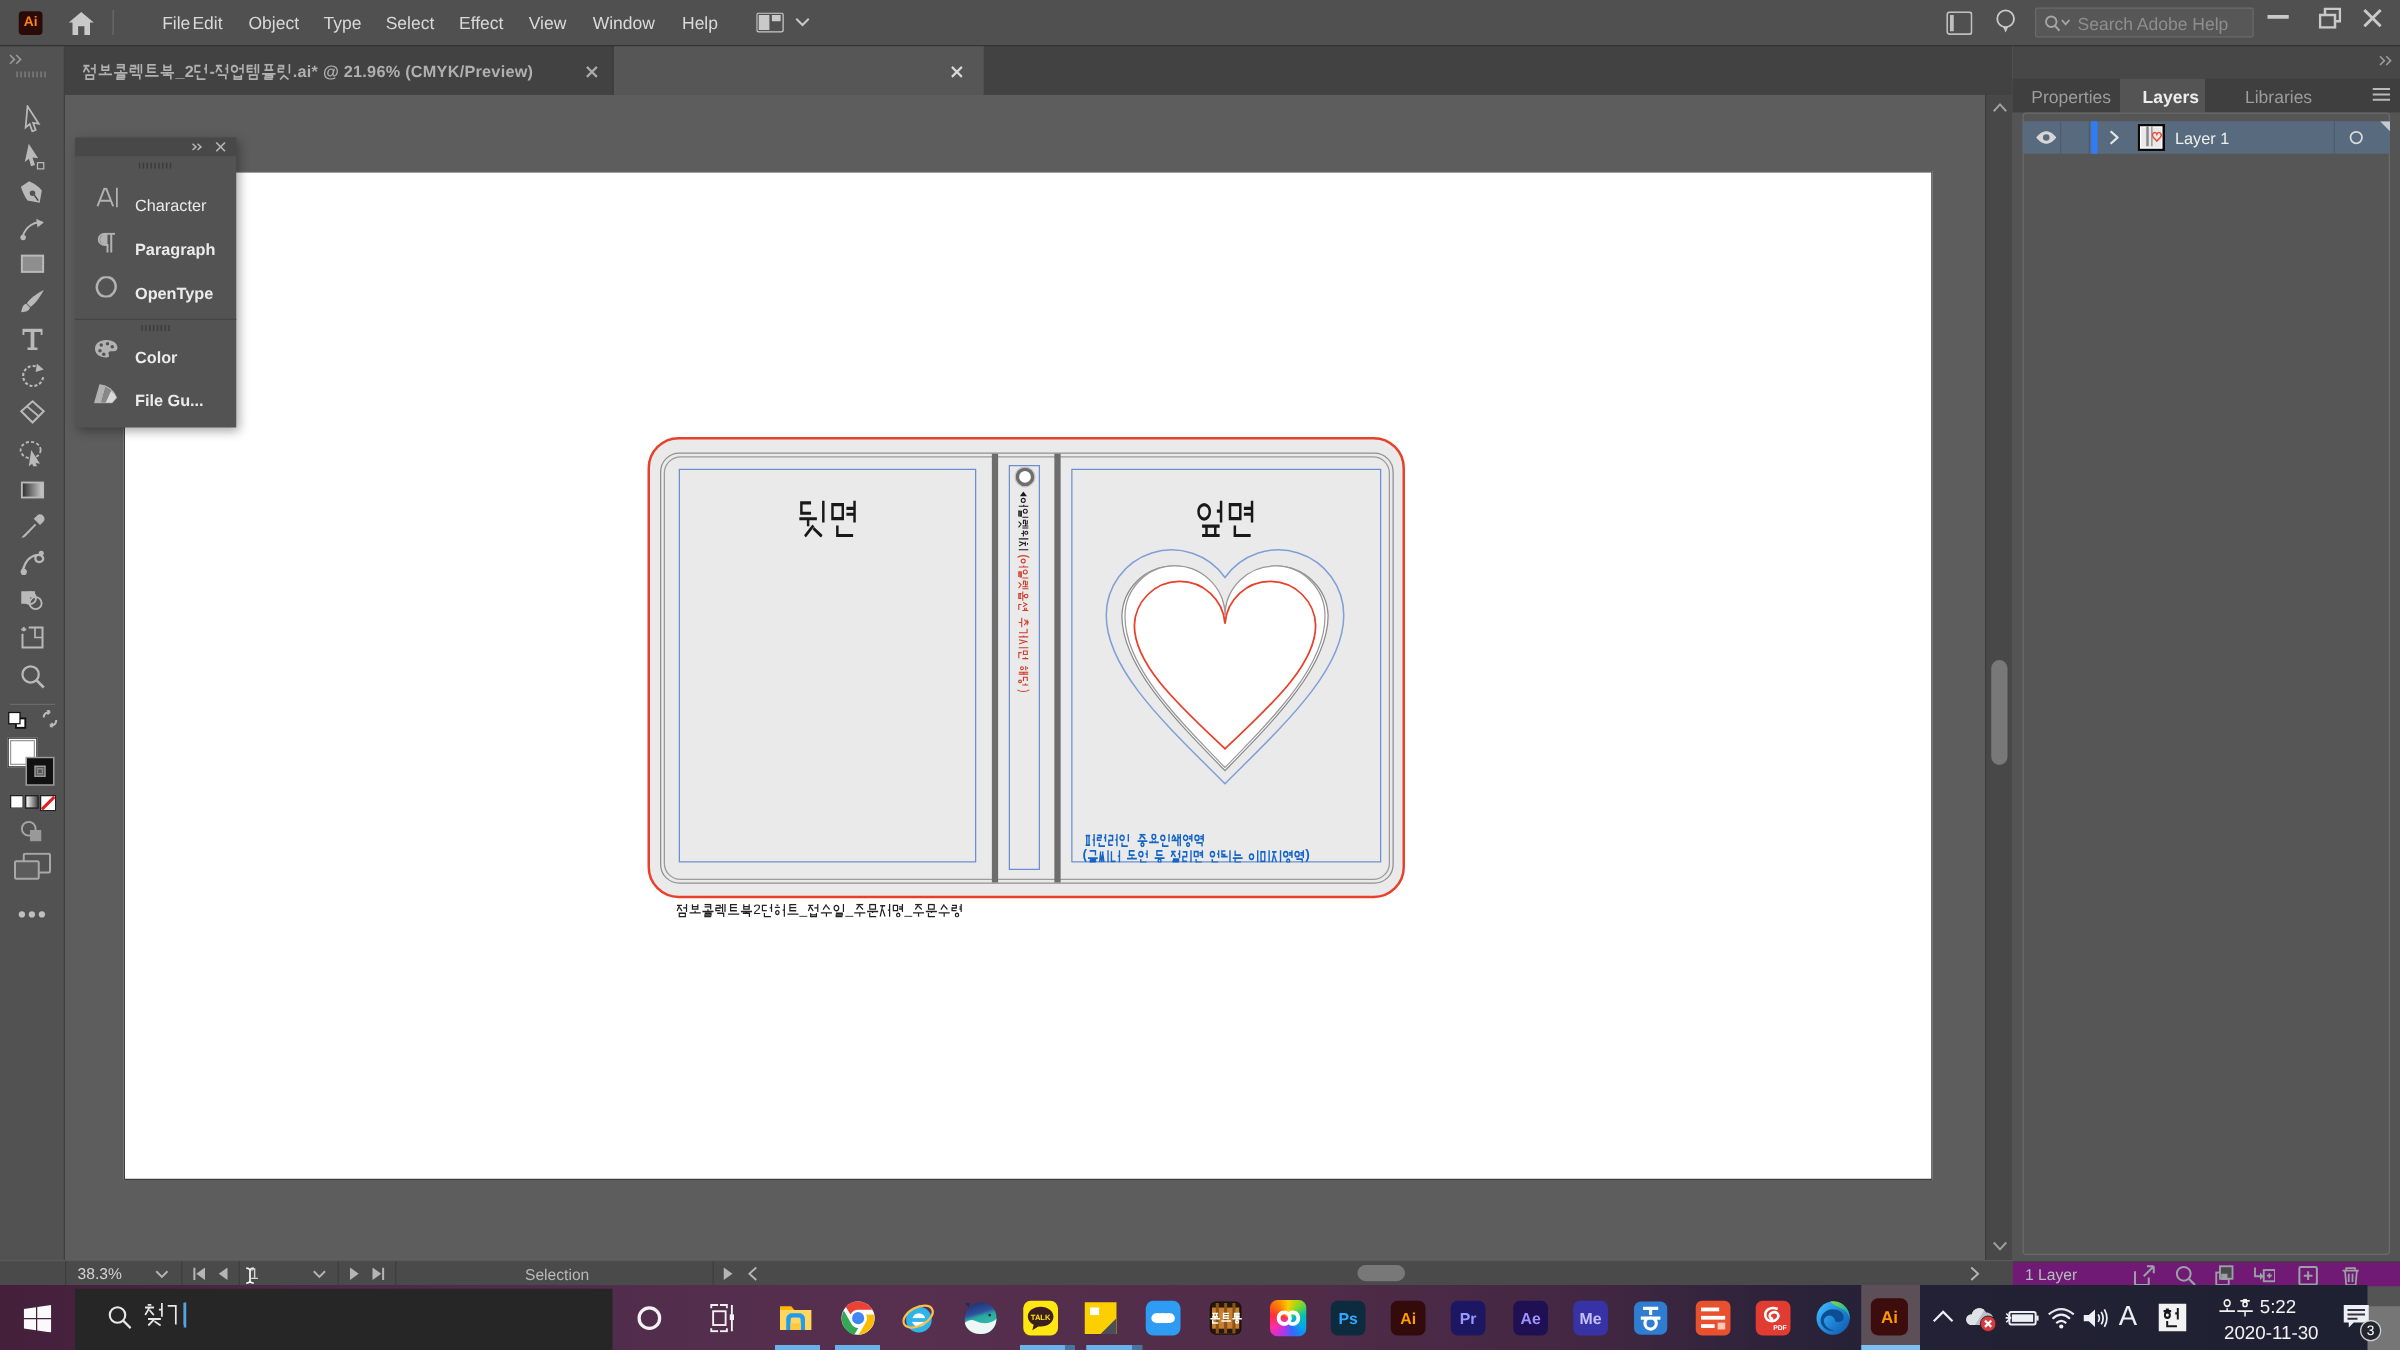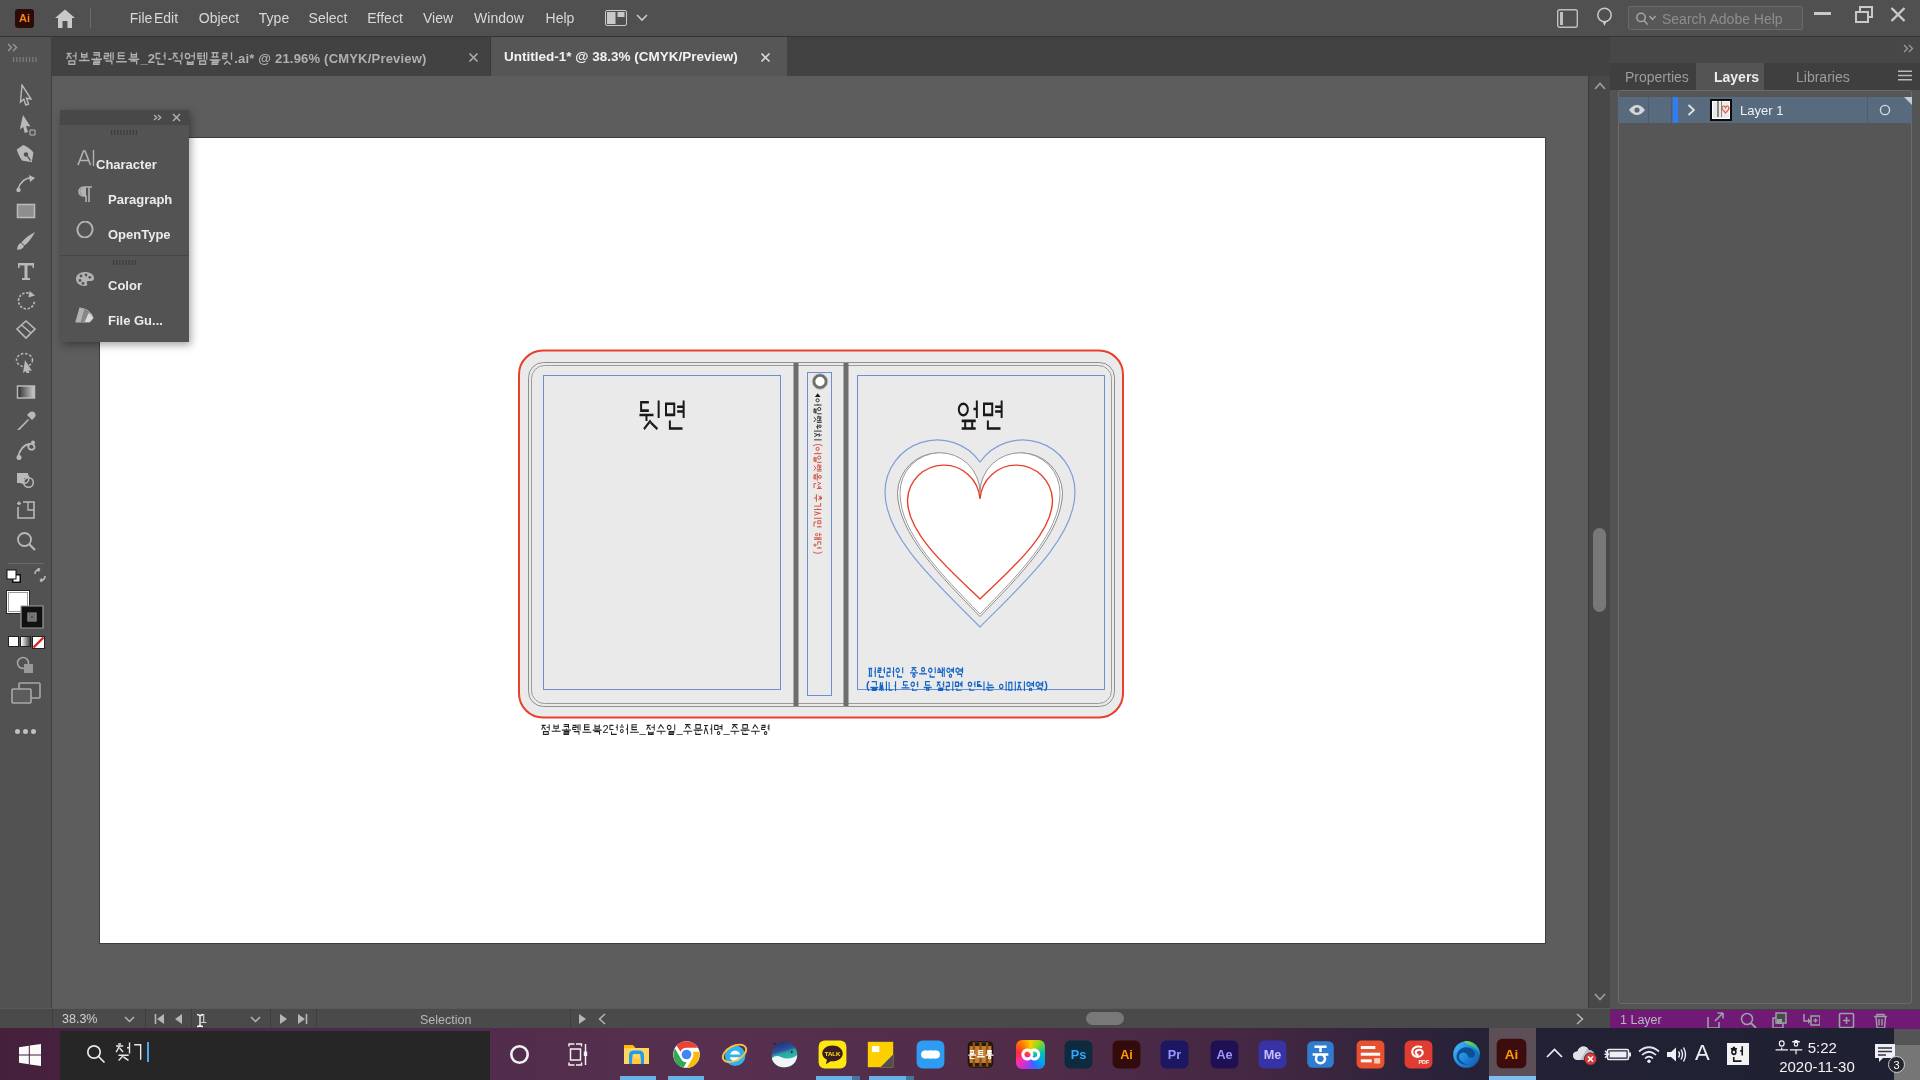--- a/index.html
+++ b/index.html
@@ -59,21 +59,20 @@
         </svg><span style="vertical-align:middle;">_2</span><svg style="vertical-align:middle;" width="12.4" height="13" viewBox="0 0 106 100" preserveAspectRatio="none" fill="none">
           <path d="M45.9,12.2H9.4V49.6H45.9 M84.8,2.0L84.8,60.0 M70.5,29.8L84.8,29.8 M26.0,68.0V94.7H80.0" stroke="#b0b0b0" stroke-width="11"></path>
         </svg><span style="vertical-align:middle;">-</span><svg style="vertical-align:middle;" width="62.0" height="13" viewBox="0 0 530 100" preserveAspectRatio="none" fill="none">
           <path d="M6.0,12.2L48.0,12.2 M27.0,12.2L6.8,53.0 M27.0,26.3L47.2,53.0 M84.8,2.0L84.8,60.0 M70.5,29.8L84.8,29.8 M20.0,69.5H74.0V97.0 M113.7,31.5A19.3,19.3 0 1 0 152.3,31.5A19.3,19.3 0 1 0 113.7,31.5 M190.8,2.0L190.8,60.0 M162.2,29.8L190.8,29.8 M132.0,68.0V94.7H180.0V68.0 M132.0,81.0L180.0,81.0 M257.9,12.2H221.4V49.6H257.9 M221.4,30.6L257.9,30.6 M296.8,2.0L296.8,60.0 M276.6,2.0L276.6,60.0 M264.8,28.1L276.6,28.1 M236.8,69.5H287.2V94.7H236.8Z M338.0,5.9L398.0,5.9 M338.0,39.0L398.0,39.0 M353.0,5.9L353.0,39.0 M383.0,5.9L383.0,39.0 M322.0,62.0L414.0,62.0 M341.0,69.5H393.2V81.9H342.8V94.7H395.0 M432.1,12.2H468.6V30.6H433.4V49.6H469.9 M508.8,2.0L508.8,60.0 M474.0,68.0L445.2,97.0 M474.0,75.2L502.8,97.0" stroke="#b0b0b0" stroke-width="11"></path>
         </svg><span style="vertical-align:middle;">.ai* @ 21.96% (CMYK/Preview)</span></span></div>
     <svg class="abs" style="left:416px;top:15px;" width="11" height="11" viewBox="0 0 11 11">
       <path d="M1.5 1.5 L9.5 9.5 M9.5 1.5 L1.5 9.5" stroke="#aaaaaa" stroke-width="1.7"></path>
     </svg>
     <div class="abs" style="left:438px;top:0;width:1px;height:40px;background:#383838;"></div>
     <div class="abs" style="left:439px;top:0;width:296px;height:40px;background:#565656;"></div>
-    <div class="abs" style="left:452px;top:0;height:40px;line-height:40px;font-size:13.5px;font-weight:bold;color:#f2f2f2;white-space:nowrap;">Untitled-1* @ 38.3% (CMYK/Preview)</div>
     <svg class="abs" style="left:708px;top:15px;" width="11" height="11" viewBox="0 0 11 11">
       <path d="M1.5 1.5 L9.5 9.5 M9.5 1.5 L1.5 9.5" stroke="#d8d8d8" stroke-width="1.7"></path>
     </svg>
   </div>
 <div class="abs" style="left:52px;top:76px;width:1536px;height:932px;background:#5d5d5d;overflow:hidden;">
     <div class="abs" style="left:47px;top:61px;width:1447px;height:807px;background:#ffffff;border:1px solid #3e3e3e;"></div>
   </div>
 <svg class="abs" style="left:0;top:0;" width="1920" height="1080" viewBox="0 0 1920 1080">
     <rect x="519" y="350.5" width="604" height="367" rx="24" fill="#eaeaea" stroke="#e8402a" stroke-width="2"></rect>
     <rect x="528.5" y="362.5" width="586" height="344" rx="15" fill="none" stroke="#8f8f8f" stroke-width="1"></rect>
@@ -617,17 +616,17 @@
       <circle cx="14.8" cy="6.3" r="1.4" fill="#535353"></circle>
       <circle cx="5" cy="9.5" r="1.4" fill="#535353"></circle>
       <circle cx="8" cy="12.3" r="1.4" fill="#535353"></circle>
     </svg>
     <svg class="abs" style="left:15px;top:196px;" width="19" height="17" viewBox="0 0 19 17">
       <path d="M1 16 L5 2 A15 15 0 0 1 18 12 L14.5 16 Z" fill="none" stroke="#b2b2b2" stroke-width="1.2"></path>
       <path d="M1 16 L5 2 A15 15 0 0 1 9.5 3.5 L6 16 Z" fill="#b2b2b2"></path>
       <path d="M9.5 3.5 A15 15 0 0 1 13.8 6.5 L9.5 16 L6 16 Z" fill="#888"></path>
       <path d="M13.8 6.5 A15 15 0 0 1 18 12 L14.5 16 L9.5 16 Z" fill="#dadada"></path>
     </svg>
-    <div class="abs" style="left:36px;top:47px;font-size:13px;font-weight:bold;color:#ebebeb;text-align:right;">Character</div>
+    <div class="abs" style="left:48px;top:47px;font-size:13px;font-weight:normal;color:#ebebeb;text-align:right;">Character</div>
     <div class="abs" style="left:48px;top:82px;font-size:13px;font-weight:bold;color:#ebebeb;">Paragraph</div>
     <div class="abs" style="left:48px;top:117px;font-size:13px;font-weight:bold;color:#ebebeb;">OpenType</div>
     <div class="abs" style="left:48px;top:168px;font-size:13px;font-weight:bold;color:#ebebeb;">Color</div>
     <div class="abs" style="left:48px;top:203px;font-size:13px;font-weight:bold;color:#ebebeb;">File Gu...</div>
   </div>
 </body></html>

